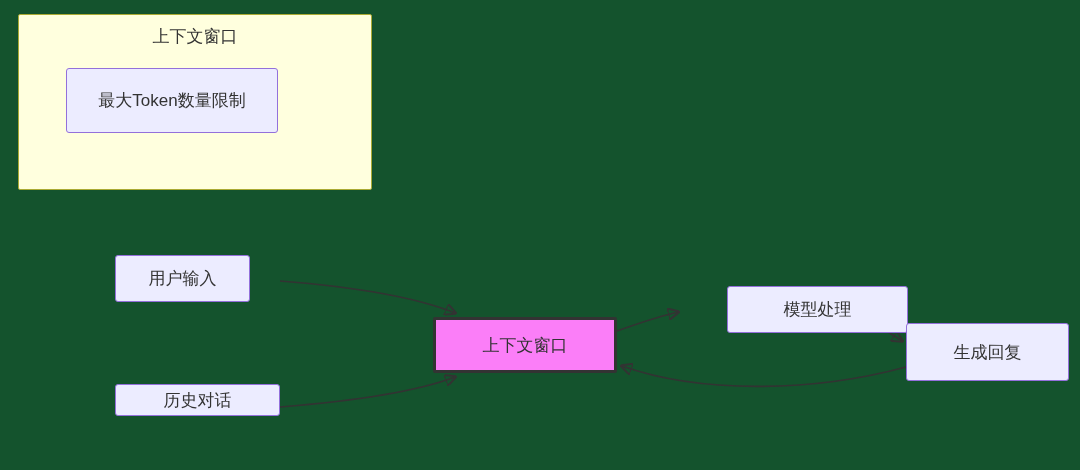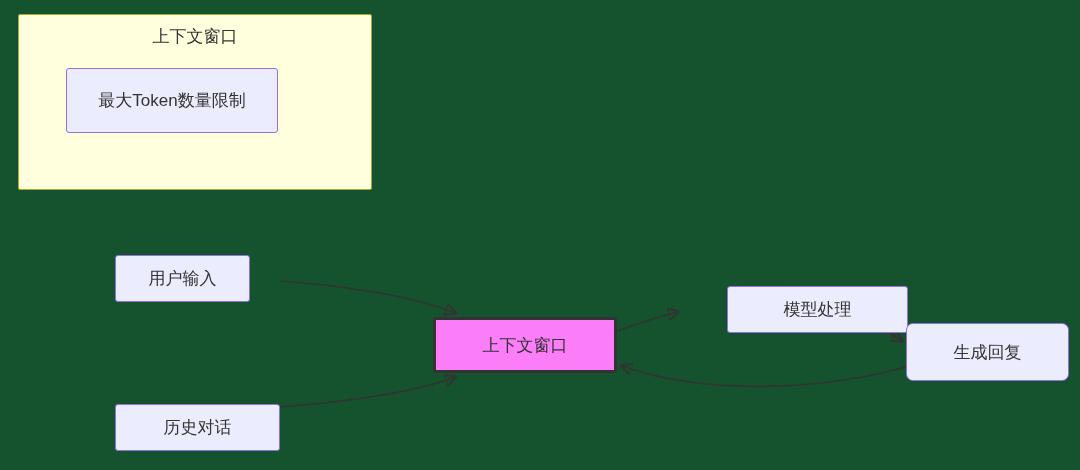--- a/index.html
+++ b/index.html
@@ -62,24 +62,24 @@
   .node.inner {
     left: 47px; top: 53px;
     width: 212px; height: 65px;
   }
   .node.highlight {
     background: #fb7ef8;
     border: 3px solid #333333;
     border-radius: 2px;
   }
   #node-user-input   { left: 115px; top: 255px; width: 135px; height: 47px; }
-  #node-history      { left: 115px; top: 384px; width: 165px; height: 47px; margin-top: 20px; }
+  #node-history      { left: 115px; top: 384px; width: 165px; height: 32px; }
   #node-context      { left: 433px; top: 317px; width: 184px; height: 56px; }
   #node-model        { left: 682px; top: 286px; width: 181px; height: 47px; margin-left: 45px; }
-  #node-reply        { left: 906px; top: 323px; width: 163px; height: 58px; border-radius: 7px; }
+  #node-reply        { left: 906px; top: 323px; width: 163px; height: 58px; }
 </style>
 </head>
 <body>
 
 <div class="canvas">
 
   <svg class="edges" viewBox="0 0 1080 470" xmlns="http://www.w3.org/2000/svg">
     <defs>
       <marker id="arrow" viewBox="0 0 10 10" refX="8.5" refY="5" markerWidth="7" markerHeight="7" orient="auto">
         <path d="M0,0 L10,5 L0,10 z" fill="#333333"></path>

